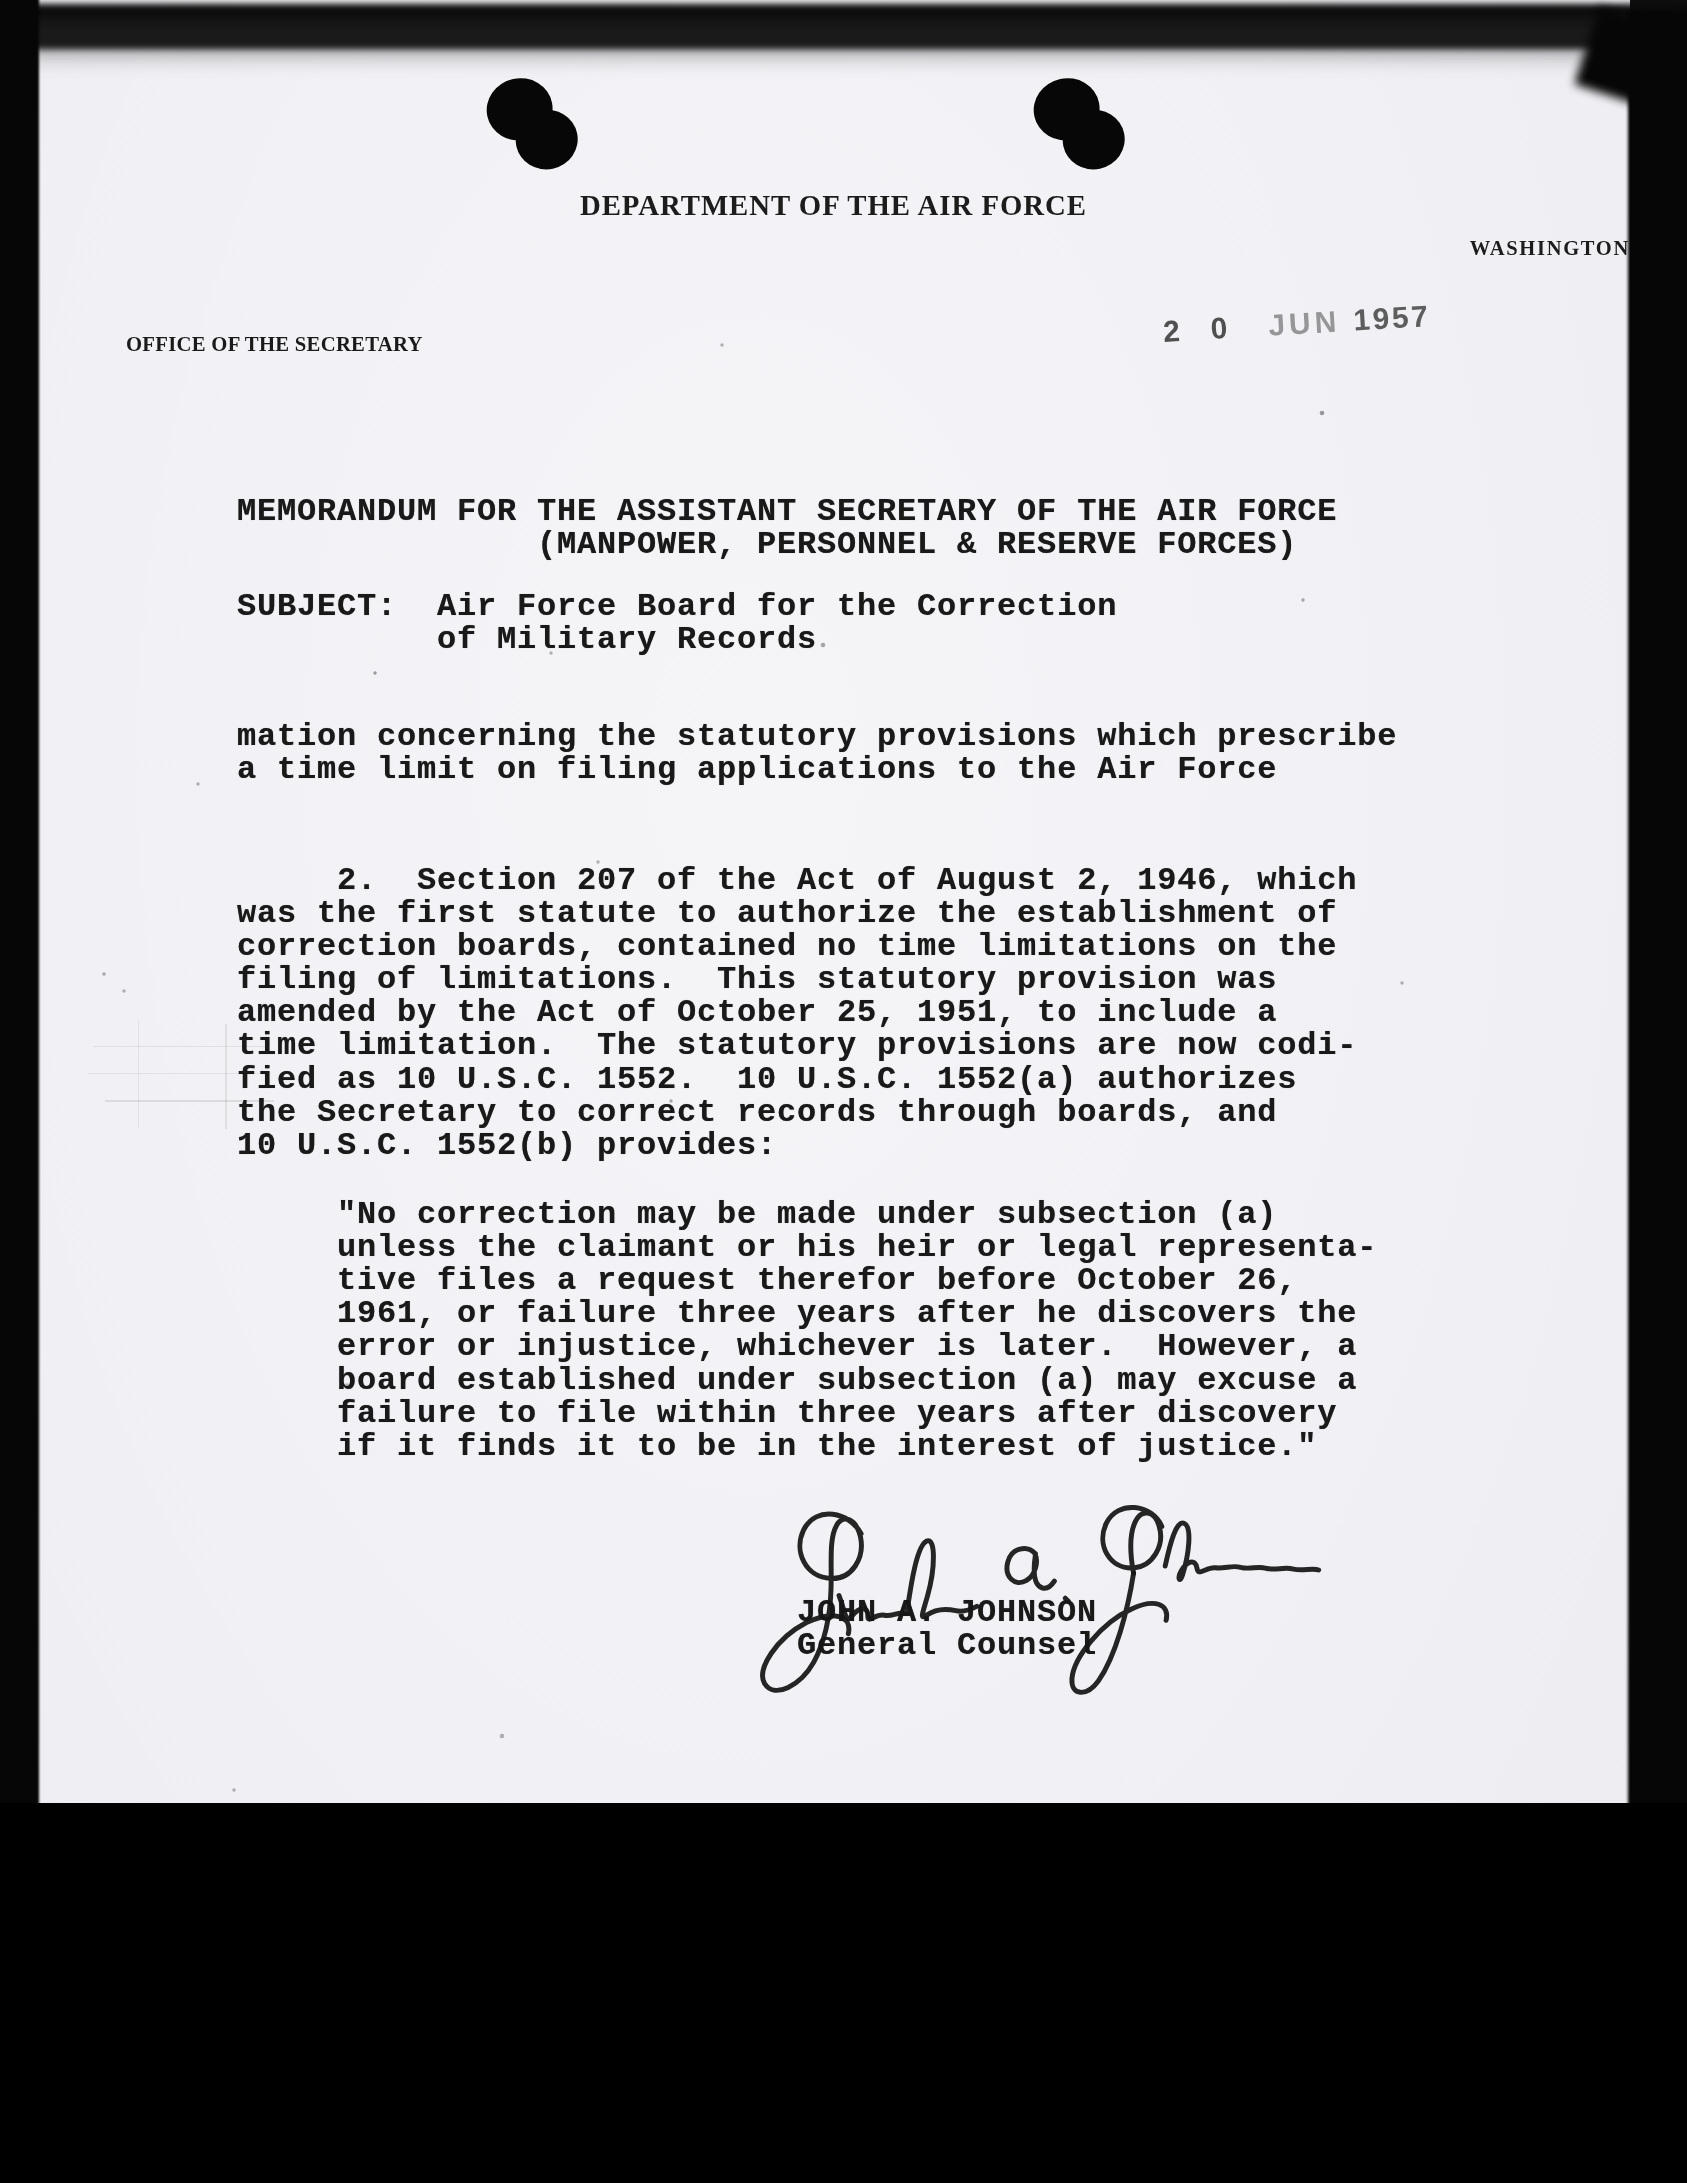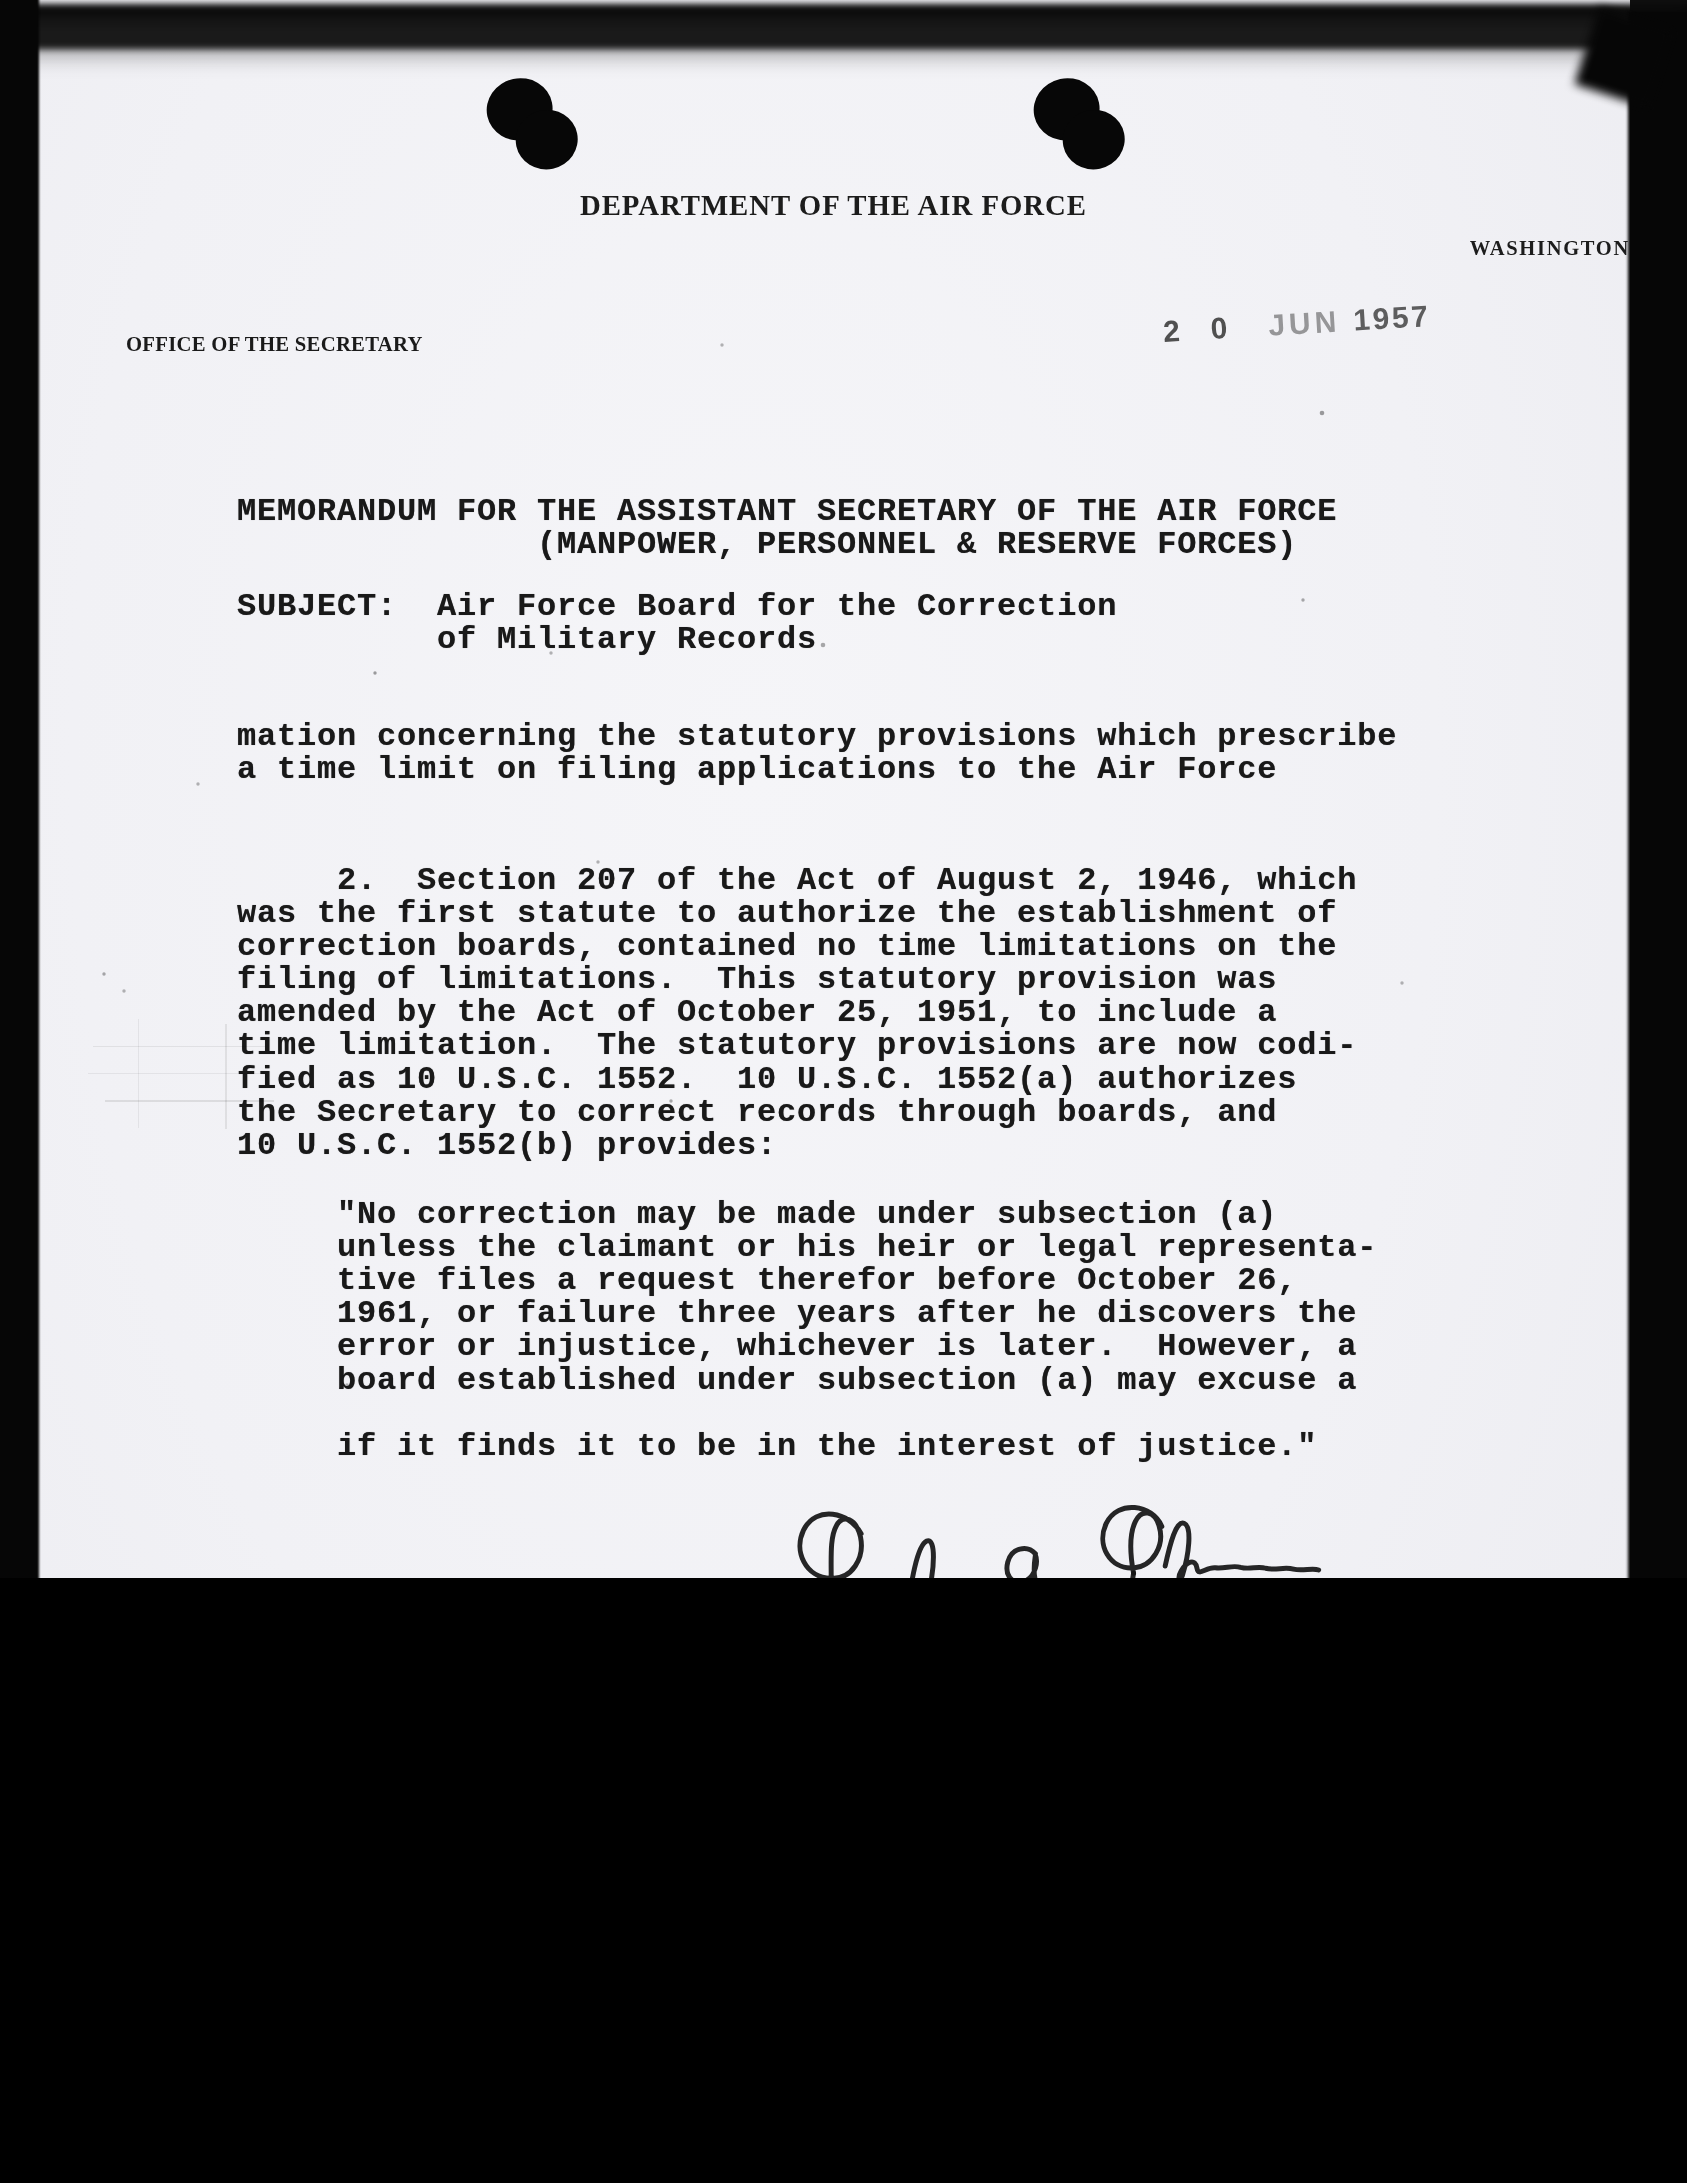--- a/index.html
+++ b/index.html
@@ -1,16 +1,16 @@
 <!DOCTYPE html>
 <html style="font-size:10.6px"><head>
 <meta charset="utf-8">
 <style>
   html,body{margin:0;padding:0;background:#000;}
-  .page{position:relative;width:1687px;height:1578px;background:#101010;overflow:hidden;
+  .page{position:relative;width:1687px;height:1803px;background:#101010;overflow:hidden;
         font-family:"Liberation Mono","DejaVu Sans Mono",monospace;}
   .paper{position:absolute;left:37px;top:0;width:1593px;height:2183px;
          background:radial-gradient(ellipse at 45% 35%, #f5f5f8 0%, #f1f1f5 55%, #ebebf0 100%);}
   
   .edge{position:absolute;background:#060606;}
   .edge-top{left:-6.6px;top:4px;width:1700px;height:45px;filter:blur(3.3px);}
   .edge-top-fuzz{left:-6.6px;top:17px;width:1700px;height:38px;background:rgba(55,55,55,.45);filter:blur(10.6px);}
   .edge-left{left:-5.3px;top:-5.3px;width:44px;height:2194px;filter:blur(1.3px);}
   .edge-right{left:1628px;top:10.6px;width:66px;height:2183px;filter:blur(1.7px);}
   .edge-bottom{left:-5.3px;top:2155px;width:1700px;height:34px;filter:blur(2px);transform:rotate(-0.2deg);}
@@ -124,20 +124,21 @@
   <div class="tline" style="top:1063px">fied as 10 U.S.C. 1552.  10 U.S.C. 1552(a) authorizes</div>
   <div class="tline" style="top:1096px">the Secretary to correct records through boards, and</div>
   <div class="tline" style="top:1129px">10 U.S.C. 1552(b) provides:</div>
 
   <div class="tline" style="top:1198px">     "No correction may be made under subsection (a)</div>
   <div class="tline" style="top:1231px">     unless the claimant or his heir or legal representa-</div>
   <div class="tline" style="top:1264px">     tive files a request therefor before October 26,</div>
   <div class="tline" style="top:1297px">     1961, or failure three years after he discovers the</div>
   <div class="tline" style="top:1330px">     error or injustice, whichever is later.  However, a</div>
   <div class="tline" style="top:1364px">     board established under subsection (a) may excuse a</div>
+  <div class="tline" style="top:1397px">     failure to file within three years after discovery</div>
   <div class="tline" style="top:1430px">     if it finds it to be in the interest of justice."</div>
 
   <div class="tline sig-typed" style="top:1596px">JOHN A. JOHNSON</div>
   <div class="tline sig-typed" style="top:1629px">General Counsel</div>
 
   <svg class="sig-svg" width="595" height="238" viewBox="0 0 900 360">
     <path d="M 185 75 C 168 42, 118 30, 98 68 C 82 100, 100 140, 138 142 C 170 144, 190 112, 184 80
              C 178 52, 158 44, 148 62 C 136 82, 140 120, 138 158 C 136 198, 128 236, 110 268
              C 90 302, 50 324, 35 299 C 23 277, 54 231, 100 208 C 140 190, 170 198, 163 226"></path>
     <path d="M 150 168 C 160 195, 158 212, 170 198 C 180 186, 194 184, 193 200 C 192 212, 205 196, 218 199

